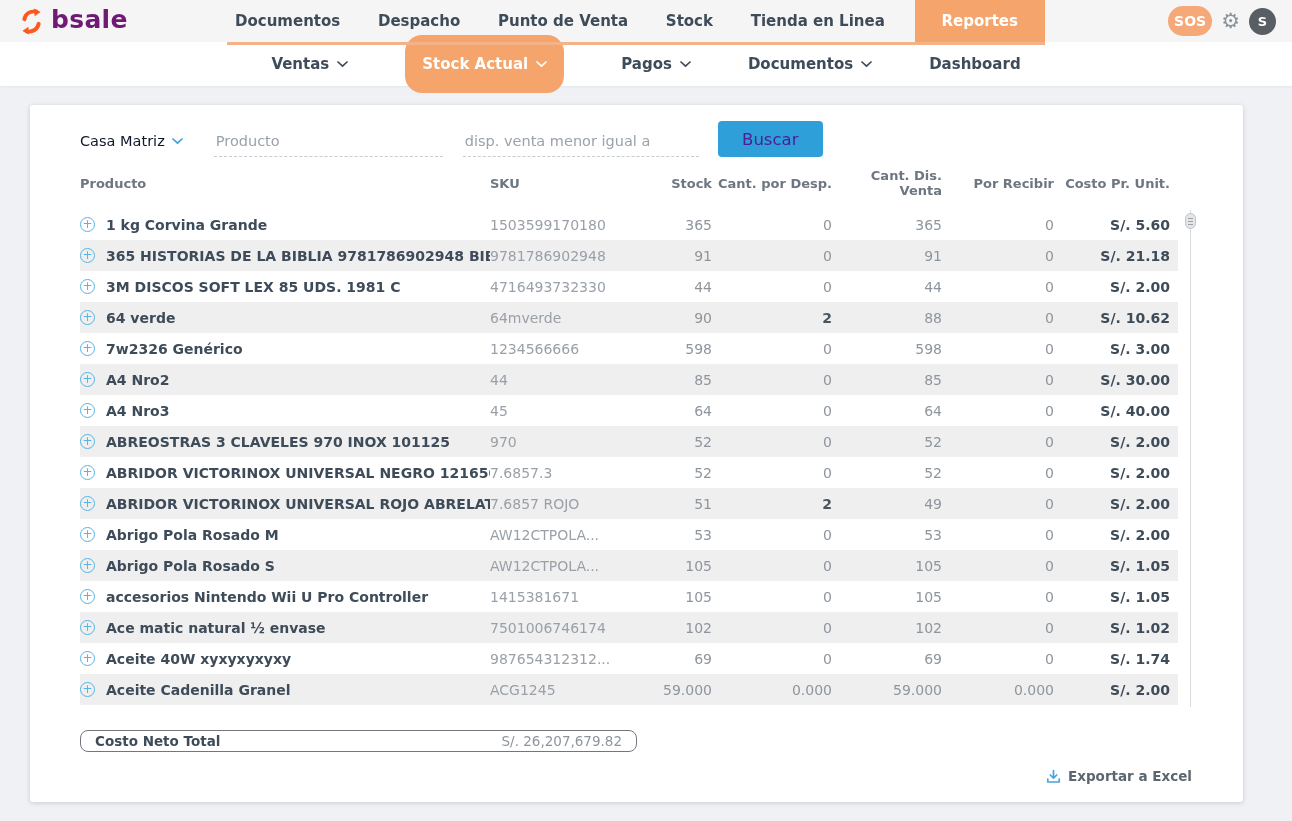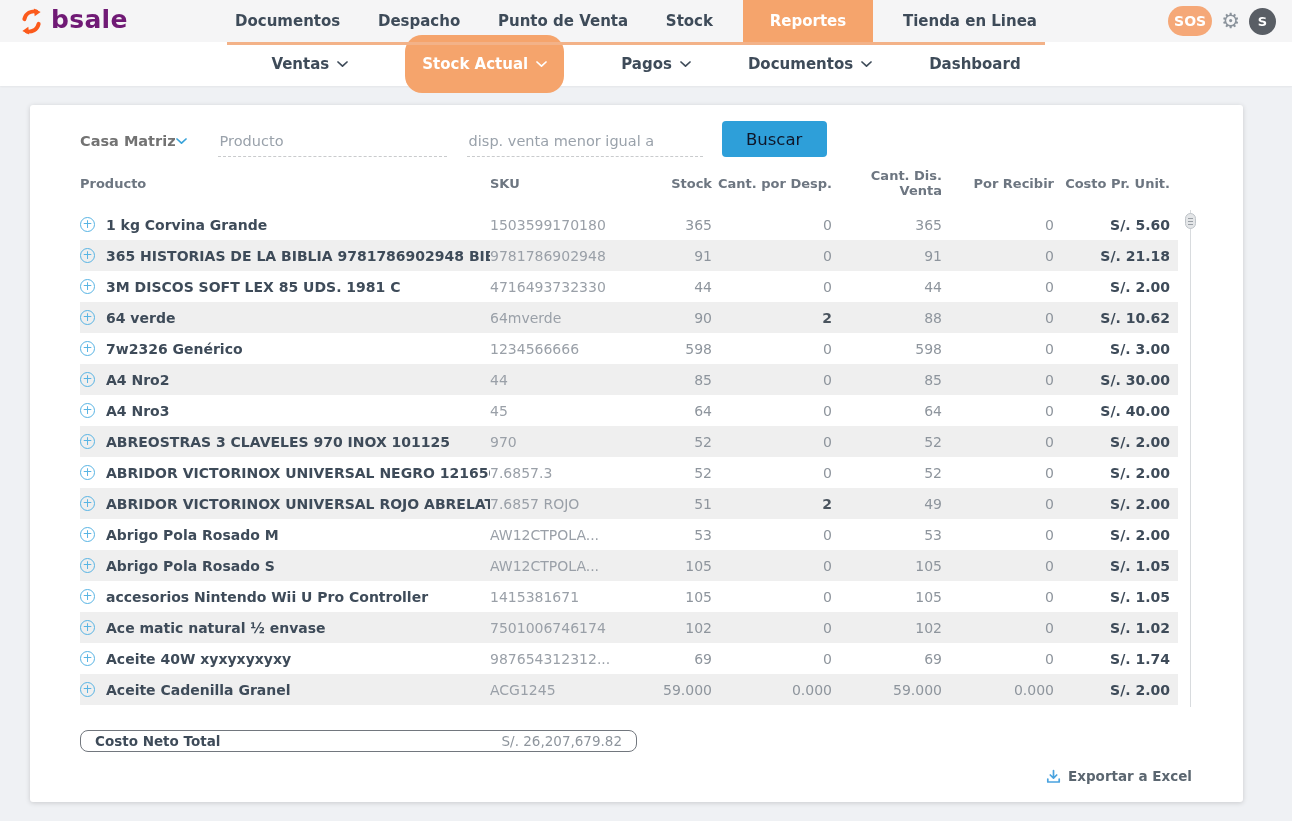--- a/index.html
+++ b/index.html
@@ -30,28 +30,28 @@
     display:flex; align-items:center; justify-content:center; gap:57px;
     box-shadow:0 1px 2px rgba(0,0,0,.05); z-index:3; }
   .subnav-item { display:flex; align-items:center; gap:8px; font-size:15px; font-weight:600; color:#3e4b59; cursor:pointer; }
   .subnav-item.pill { background:#f5a46c; color:#fff; border-radius:17px; padding:20px 17px; }
   .chev { display:inline-flex; }
   
   .card { position:absolute; left:30px; top:105px; width:1213px; height:697px; background:#fff;
     border-radius:3px; box-shadow:0 1px 5px rgba(0,0,0,.16); }
   
   .filters { position:absolute; left:50px; top:14px; height:38px; display:flex; align-items:flex-end; }
-  .branch { display:flex; align-items:center; font-size:14.5px; font-weight:700; color:#737373; padding-bottom:8px; cursor:pointer; }
+  .branch { display:flex; align-items:center; gap:7px; font-size:14.5px; font-weight:400; color:#0f172a; padding-bottom:8px; cursor:pointer; }
   .branch .chev { color:#39a3da; }
   .filter-input { border:0; outline:0; background:transparent; border-bottom:1px dashed #c9cbcd;
     font-family:inherit; font-size:14.5px; color:#5a6570; padding:0 2px 7px; }
   .filter-input::placeholder { color:#9aa2ab; opacity:1; }
   .input-product { width:229px; margin-left:31px; }
   .input-disp { width:236px; margin-left:20px; }
-  .search-btn { margin-left:19px; width:105px; height:36px; background:#2e9fd9; color:#0f172a; border:0; border-radius:4px;
+  .search-btn { margin-left:19px; width:105px; height:36px; background:#2e9fd9; color:#4c1d95; border:0; border-radius:4px;
     font-family:inherit; font-size:16.5px; font-weight:500; cursor:pointer; }
   
   .thead, .trow { display:grid; grid-template-columns:26px 384px 150px 72px 120px 110px 112px 124px; align-items:center; width:1098px; }
   .thead { position:absolute; left:50px; top:60px; height:36px; font-size:13px; font-weight:600; color:#6d7681; }
   .th-producto { grid-column:1 / 3; text-align:left; }
   .th-r { text-align:right; }
   .th-pad { padding-right:8px; }
   .tbody { position:absolute; left:50px; top:104px; width:1098px; }
   .trow { height:31px; font-size:14px; cursor:pointer; }
   .trow.alt { background:#efefef; }
@@ -90,22 +90,22 @@
       </svg>
     </span>
     <span class="logo-text">bsale</span>
   </div>
 
   <nav class="main-nav">
     <span class="nav-item">Documentos</span>
     <span class="nav-item">Despacho</span>
     <span class="nav-item">Punto de Venta</span>
     <span class="nav-item">Stock</span>
+    <span class="nav-item">Tienda en Linea</span>
     <span class="nav-item active">Reportes</span>
-    <span class="nav-item">Tienda en Linea</span>
   </nav>
 
   <div class="topbar-right">
     <span class="sos-badge">SOS</span>
     <span class="gear">⚙</span>
     <span class="avatar">S</span>
   </div>
 </header>
 
 <nav class="subnav">

